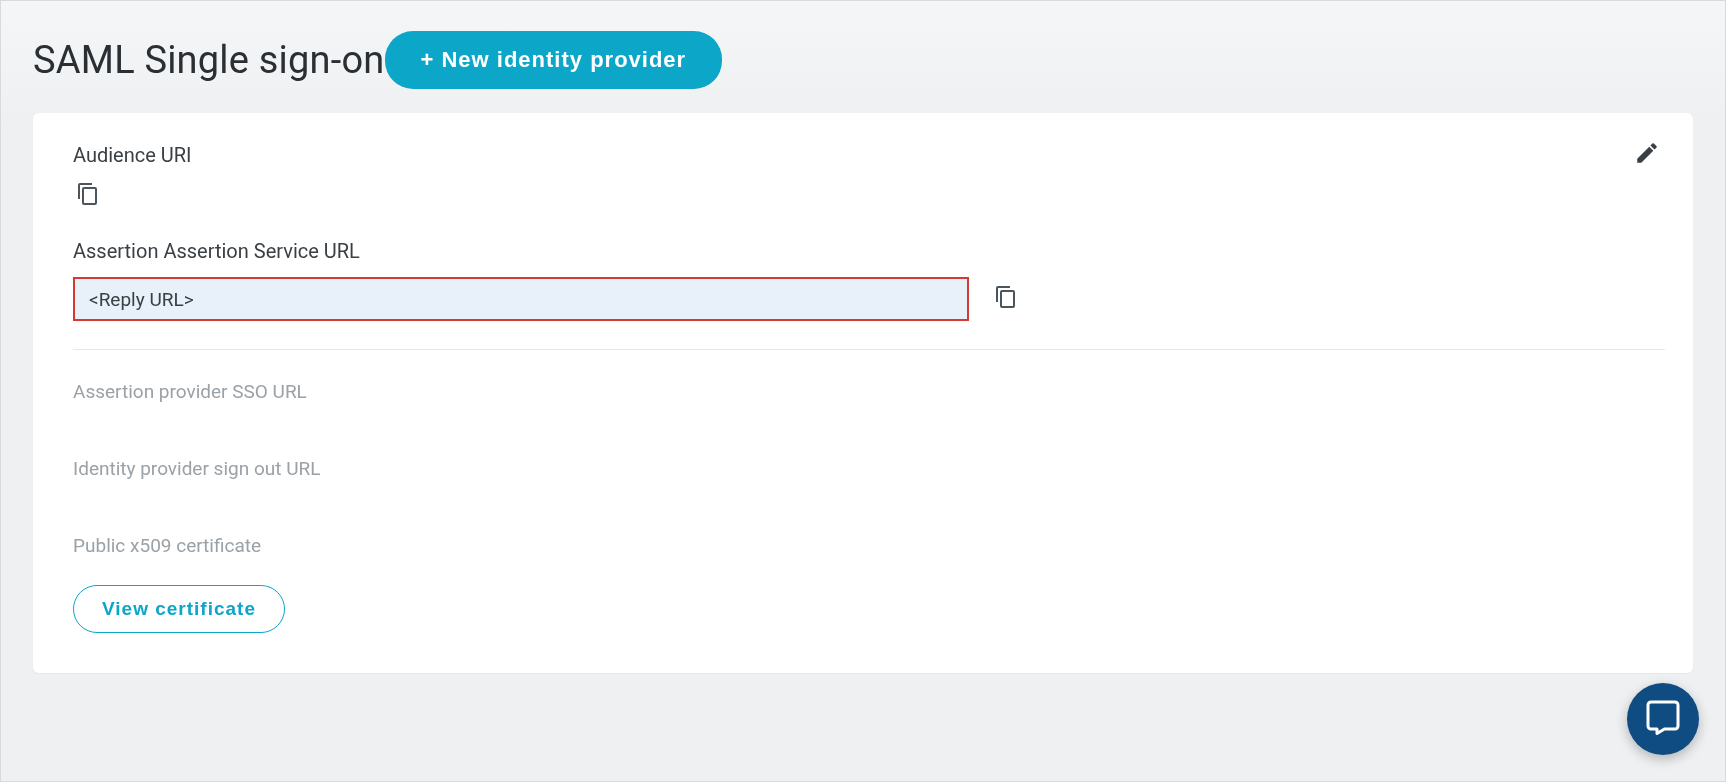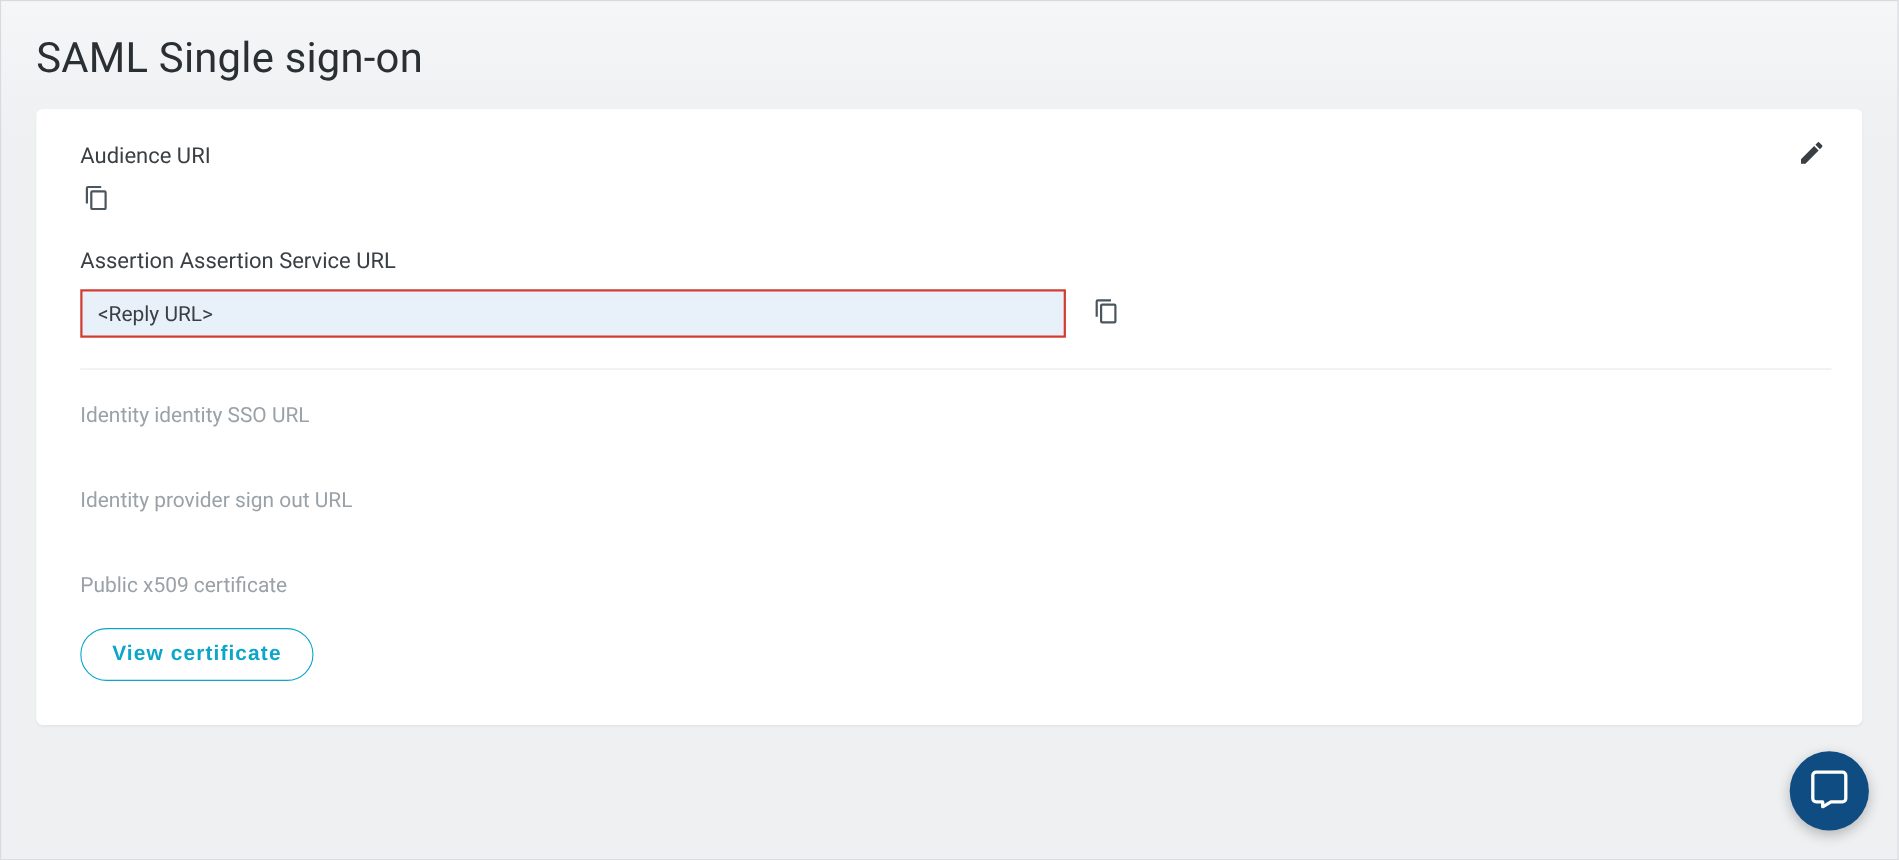--- a/index.html
+++ b/index.html
@@ -125,20 +125,21 @@
     box-shadow: 0 4px 12px rgba(0,0,0,0.25);
   }
 </style>
 </head>
 <body>
 
 <div class="page">
 
   <div class="header">
     <h1 class="page-title">SAML Single sign-on</h1>
+    <button class="new-idp-btn">+ New identity provider</button>
   </div>
 
   <div class="card">
 
     <div class="edit-btn">
       <span>
         <svg width="26" height="26" viewBox="0 0 24 24" fill="currentColor">
           <path d="M3 17.25V21h3.75l11.06-11.06-3.75-3.75L3 17.25zM20.71 7.04a1 1 0 0 0 0-1.41l-2.34-2.34a1 1 0 0 0-1.41 0l-1.83 1.83 3.75 3.75 1.83-1.83z"></path>
         </svg>
       </span>
@@ -167,21 +168,21 @@
               <path d="M16 1H4a2 2 0 0 0-2 2v14h2V3h12V1zm3 4H8a2 2 0 0 0-2 2v14a2 2 0 0 0 2 2h11a2 2 0 0 0 2-2V7a2 2 0 0 0-2-2zm0 16H8V7h11v14z"></path>
             </svg>
           </span>
         </div>
       </div>
     </div>
 
     <hr class="divider">
 
     <div class="spacer-block">
-      <div class="field-label muted">Identity identity SSO URL</div>
+      <div class="field-label muted">Assertion provider SSO URL</div>
     </div>
 
     <div class="spacer-block">
       <div class="field-label muted">Identity provider sign out URL</div>
     </div>
 
     <div>
       <div class="field-label muted">Public x509 certificate</div>
       <button class="view-cert-btn">View certificate</button>
     </div>

